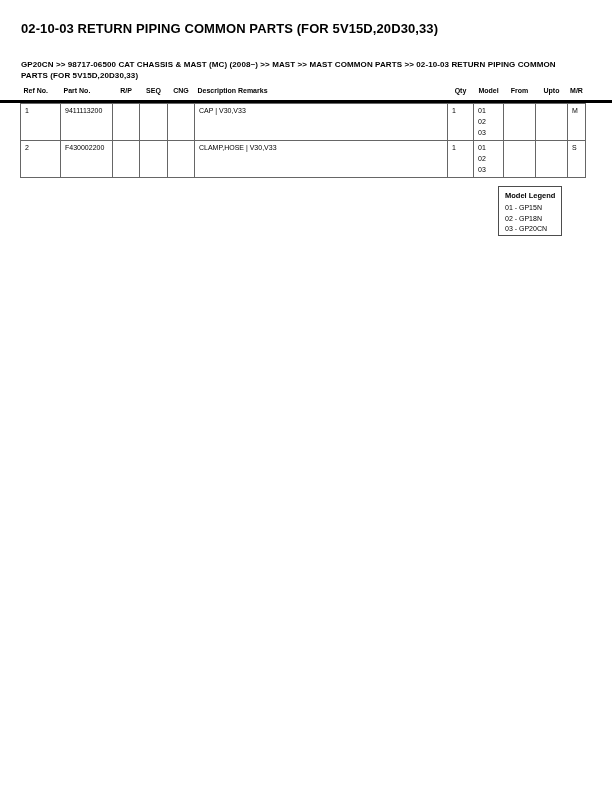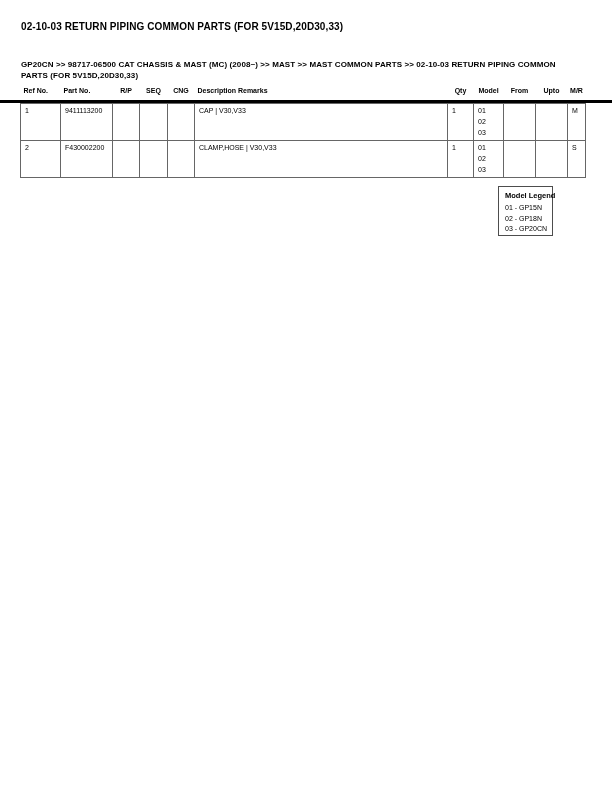--- a/index.html
+++ b/index.html
@@ -13,21 +13,21 @@
     height: 792px;
     background: #ffffff;
     font-family: "Liberation Sans", sans-serif;
     color: #000000;
     overflow: hidden;
   }
   .title {
     position: absolute;
     left: 21px;
     top: 21px;
-    font-size: 10px;
+    font-size: 13px;
     font-weight: bold;
     letter-spacing: 0.1px;
     white-space: nowrap;
   }
   .breadcrumb {
     position: absolute;
     left: 21px;
     top: 59px;
     width: 550px;
     font-size: 8px;
@@ -76,21 +76,21 @@
     left: 0;
     top: 100px;
     width: 612px;
     height: 3px;
     background: #000000;
   }
   .legend {
     position: absolute;
     left: 498px;
     top: 186px;
-    width: 55px;
+    width: 64px;
     height: 50px;
     box-sizing: border-box;
     border: 1.5px solid #4d4d4d;
     background: #ffffff;
     padding: 4px 0 0 6px;
   }
   .legend-title {
     font-size: 7.5px;
     font-weight: bold;
     margin-bottom: 3px;

